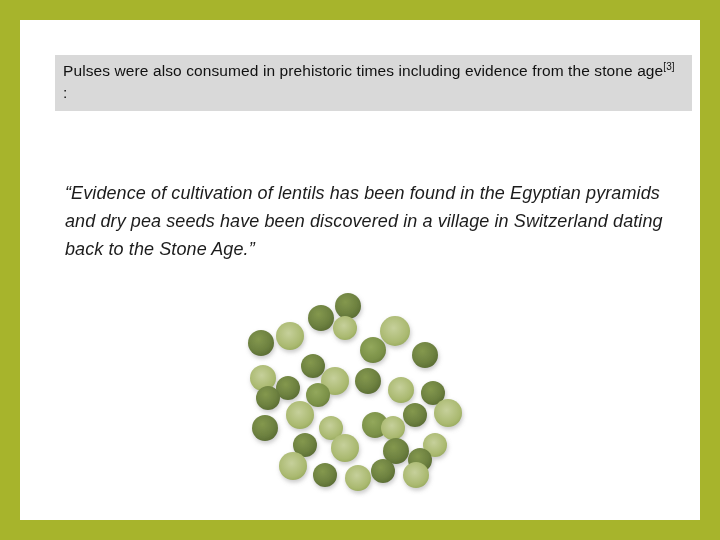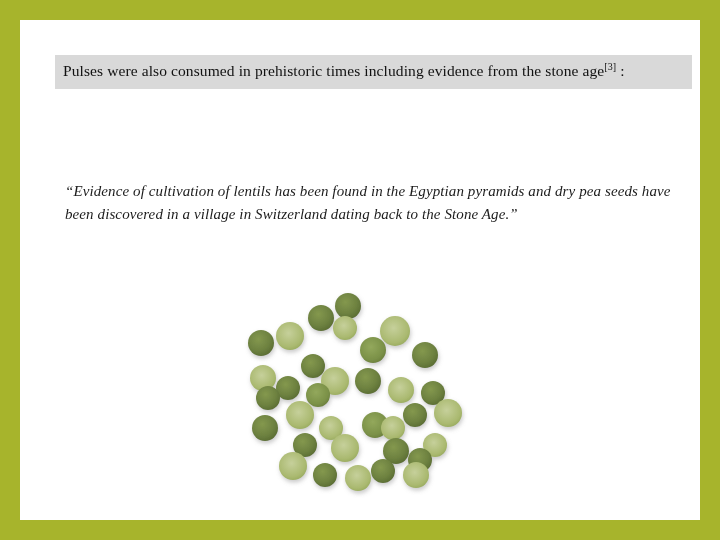--- a/index.html
+++ b/index.html
@@ -8,21 +8,21 @@
     background: #e8e8e8;
   }
   .slide {
     position: relative;
     width: 720px;
     height: 540px;
     box-sizing: border-box;
     background: #ffffff;
     border: 20px solid #a7b42c;
     overflow: hidden;
-    font-family: Liberation Serif, serif;
+    font-family: Liberation Sans, sans-serif;
   }
   .header-box {
     position: absolute;
     left: 35px;   
     top: 35px;
     width: 637px;
     box-sizing: border-box;
     background: #d9d9d9;
     padding: 5px 10px 7px 8px;
     color: #111111;
@@ -34,21 +34,21 @@
     font-size: 10px;
     line-height: 0;
     vertical-align: 6px;
   }
   .quote {
     position: absolute;
     left: 45px;
     top: 160px;
     width: 628px;
     color: #1c1c1c;
-    font-size: 15px;
+    font-size: 18px;
     font-style: italic;
     line-height: 1.55;
     letter-spacing: 0.1px;
   }
   .peas-image {
     position: absolute;
     left: 213px;
     top: 261px;
     width: 254px;
     height: 228px;

